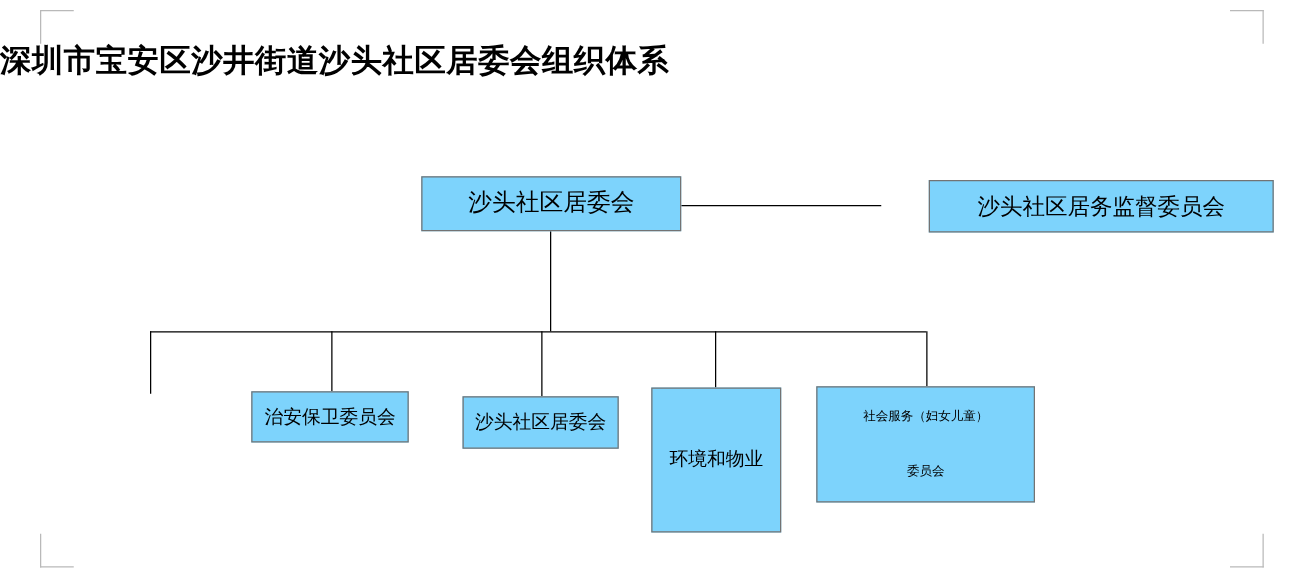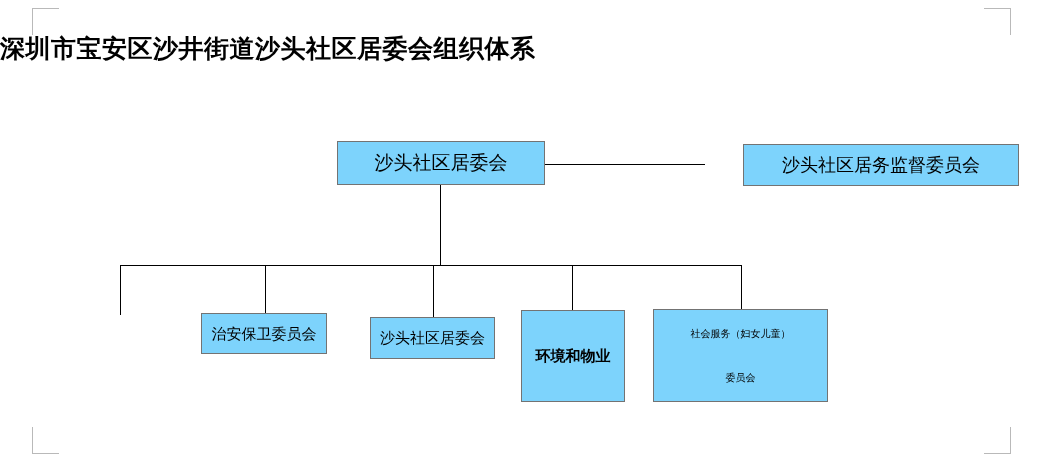--- a/index.html
+++ b/index.html
@@ -96,24 +96,23 @@
     left: 370px;
     top: 317px;
     width: 125px;
     height: 42px;
     font-size: 15px;
   }
   #node-c4 {
     left: 521px;
     top: 310px;
     width: 104px;
-    height: 92px;
+    height: 116px;
     font-size: 15px;
     line-height: 42px;
-    font-weight: bold;
   }
   #node-c5 {
     left: 653px;
     top: 309px;
     width: 175px;
     height: 93px;
     font-size: 10px;
     line-height: 44px;
   }
 

